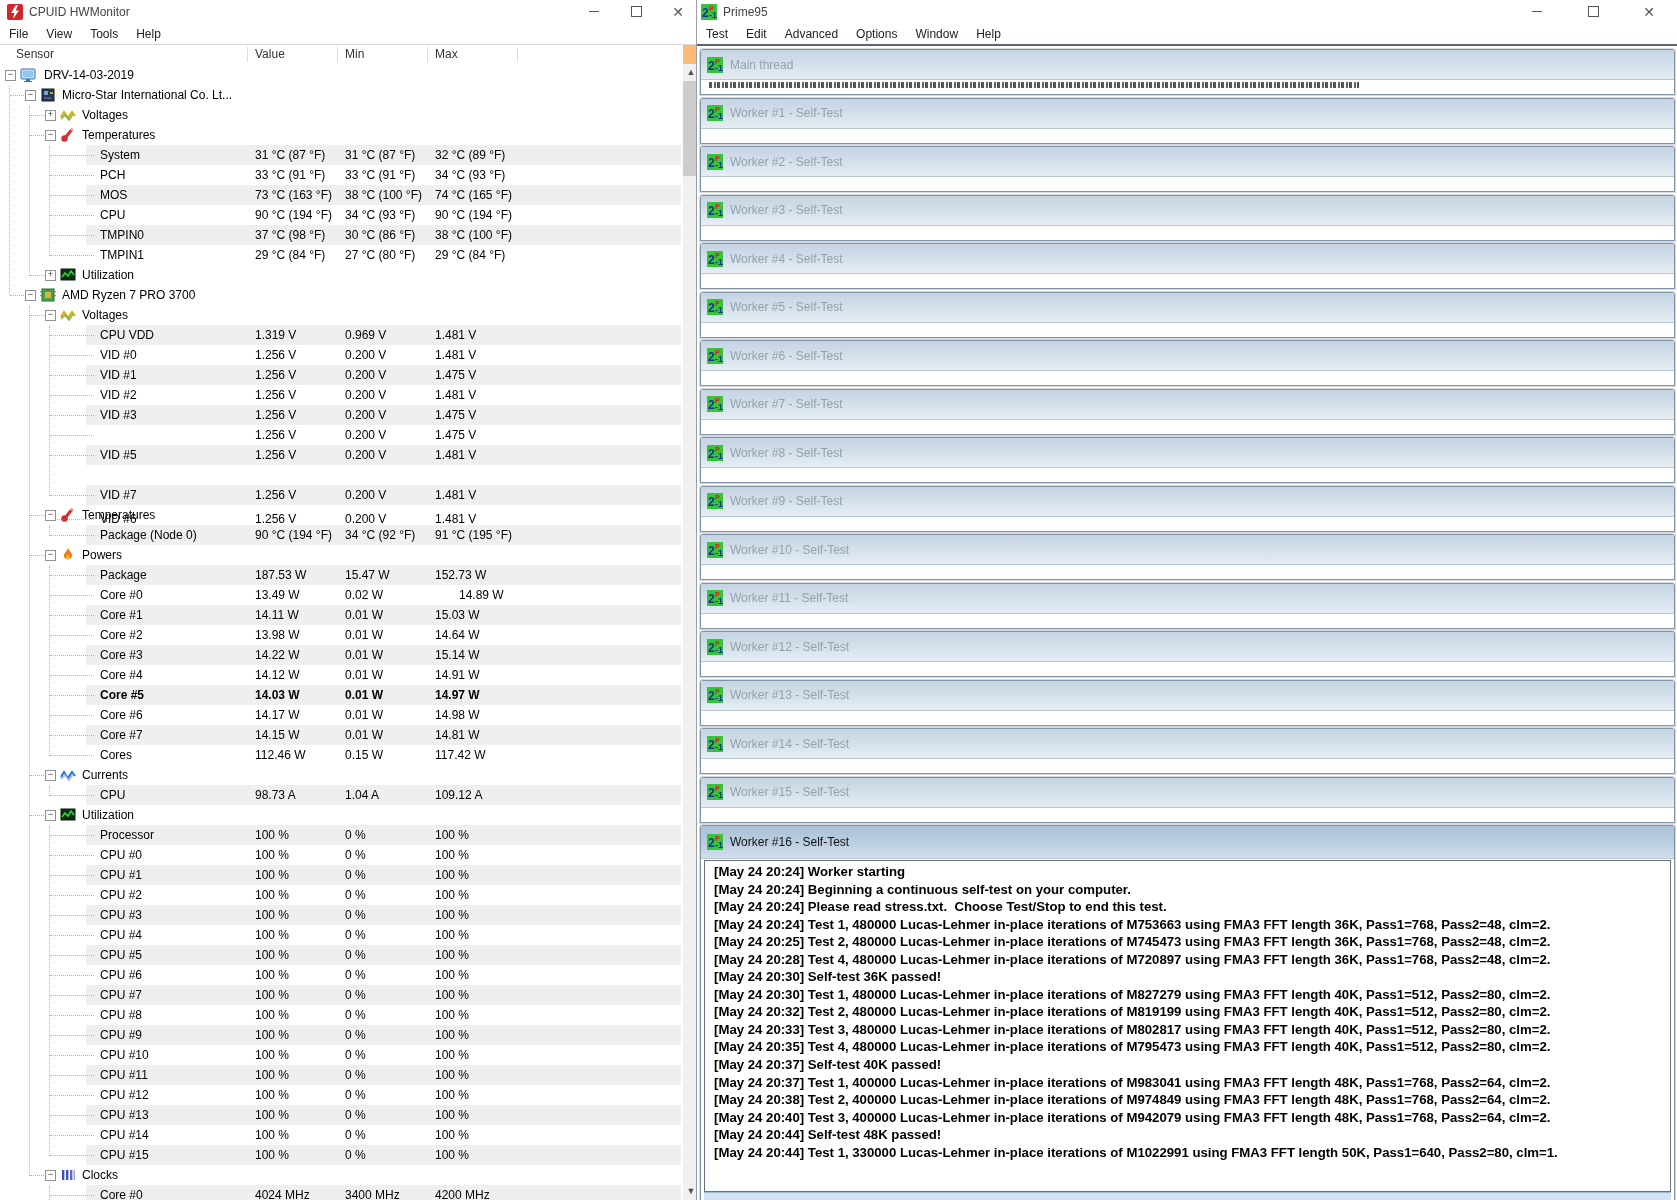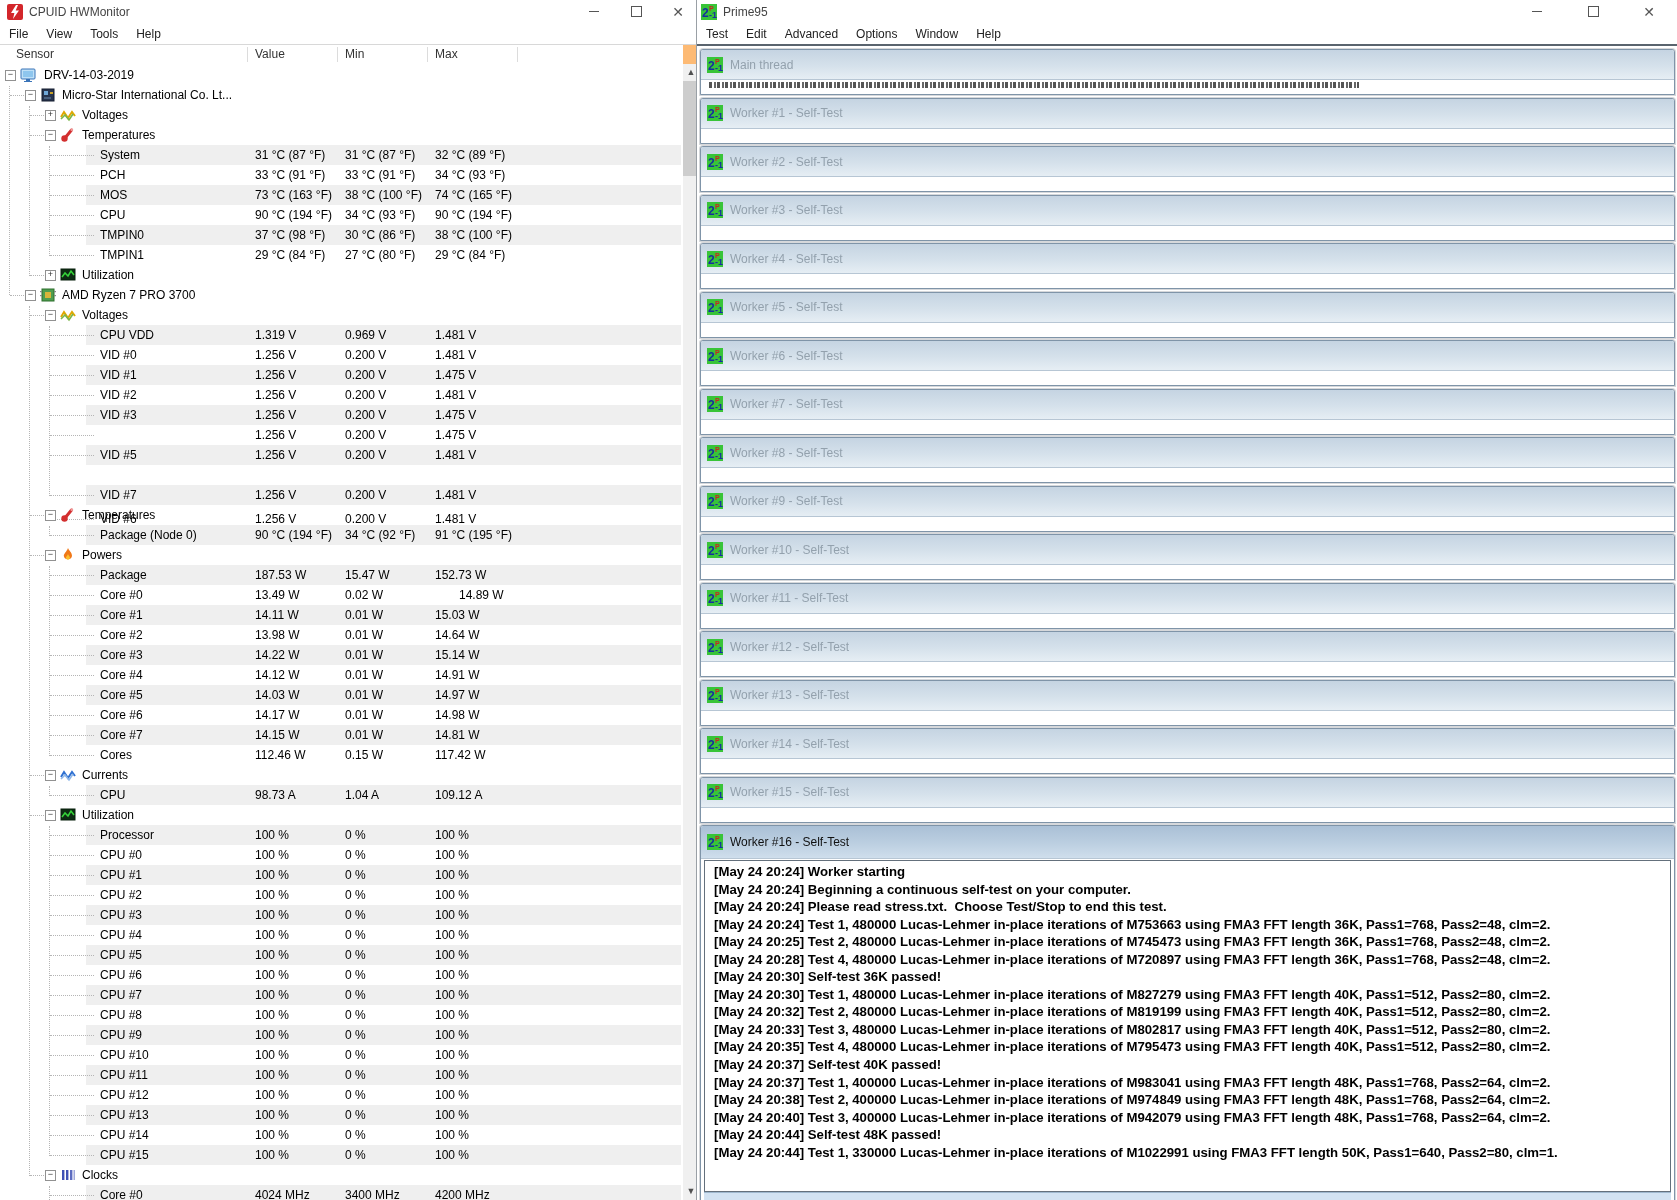--- a/index.html
+++ b/index.html
@@ -376,21 +376,21 @@
         <span class="val" style="left: 345px;">0.01 W</span>
         <span class="val" style="left: 435px;">15.14 W</span>
       </div>
       <div class="trow" style="top: 601px;">
         <div class="stub" style="left: 50px; width: 44px;"></div>
         <span class="lbl" style="left: 100px;">Core #4</span>
         <span class="val" style="left: 255px;">14.12 W</span>
         <span class="val" style="left: 345px;">0.01 W</span>
         <span class="val" style="left: 435px;">14.91 W</span>
       </div>
-      <div class="trow" style="top: 621px;">
+      <div class="trow" style="top: 621px; font-weight: bold;">
         <div class="stripe"></div>
         <div class="stub" style="left: 50px; width: 44px;"></div>
         <span class="lbl" style="left: 100px;">Core #5</span>
         <span class="val" style="left: 255px;">14.03 W</span>
         <span class="val" style="left: 345px;">0.01 W</span>
         <span class="val" style="left: 435px;">14.97 W</span>
       </div>
       <div class="trow" style="top: 641px;">
         <div class="stub" style="left: 50px; width: 44px;"></div>
         <span class="lbl" style="left: 100px;">Core #6</span>

